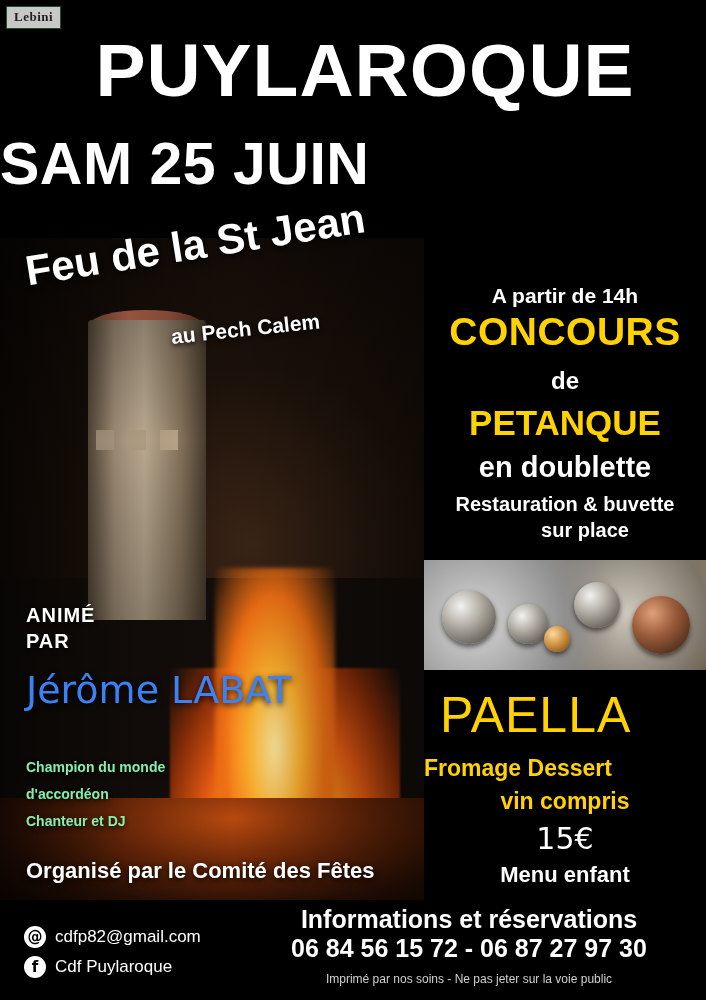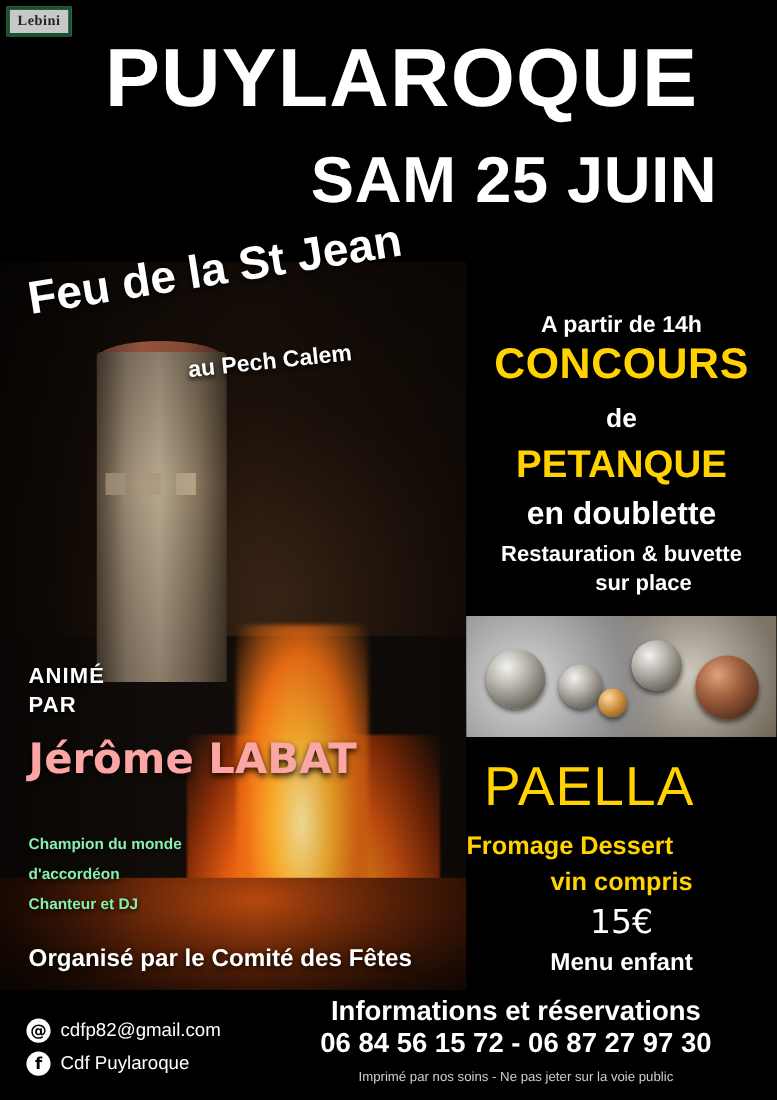--- a/index.html
+++ b/index.html
@@ -22,21 +22,21 @@
   
   .watermark {
     position: absolute;
     left: 6px;
     top: 6px;
     background: #c8c8c8;
     color: #222;
     font-size: 13px;
     font-weight: bold;
     padding: 2px 7px 3px 7px;
-    border: 3px solid #14532d;
+    border: 1px solid #14532d;
     letter-spacing: 0.5px;
     z-index: 40;
     font-family: "Liberation Serif", serif;
   }
 
   
   .header {
     position: absolute;
     left: 0; top: 0;
     width: 706px;
@@ -52,21 +52,21 @@
     line-height: 76px;
     font-weight: bold;
     letter-spacing: 1px;
     color: #ffffff;
     padding-left: 12px;
   }
   .title-sub {
     position: absolute;
     left: 0; top: 133px;
     width: 652px;
-    text-align: right;
+    text-align: left;
     font-size: 59px;
     line-height: 62px;
     font-weight: bold;
     letter-spacing: 0.5px;
     color: #ffffff;
   }
 
   
   .left-panel {
     position: absolute;
@@ -181,22 +181,22 @@
     letter-spacing: 1px;
     color: #ffffff;
     text-shadow: 0 2px 5px rgba(0,0,0,0.9);
     z-index: 12;
   }
   .jerome {
     position: absolute;
     left: 26px;
     top: 668px;
     font-size: 38px;
-    font-weight: bold;
-    color: #fca5a5;
+    font-weight: normal;
+    color: #3b82f6;
     text-shadow: 0 2px 6px rgba(0,0,0,0.9);
     z-index: 12;
     font-family: "DejaVu Sans", sans-serif;
     text-align: center;
   }
   .champion {
     position: absolute;
     left: 26px;
     top: 730px;
     font-size: 14px;

